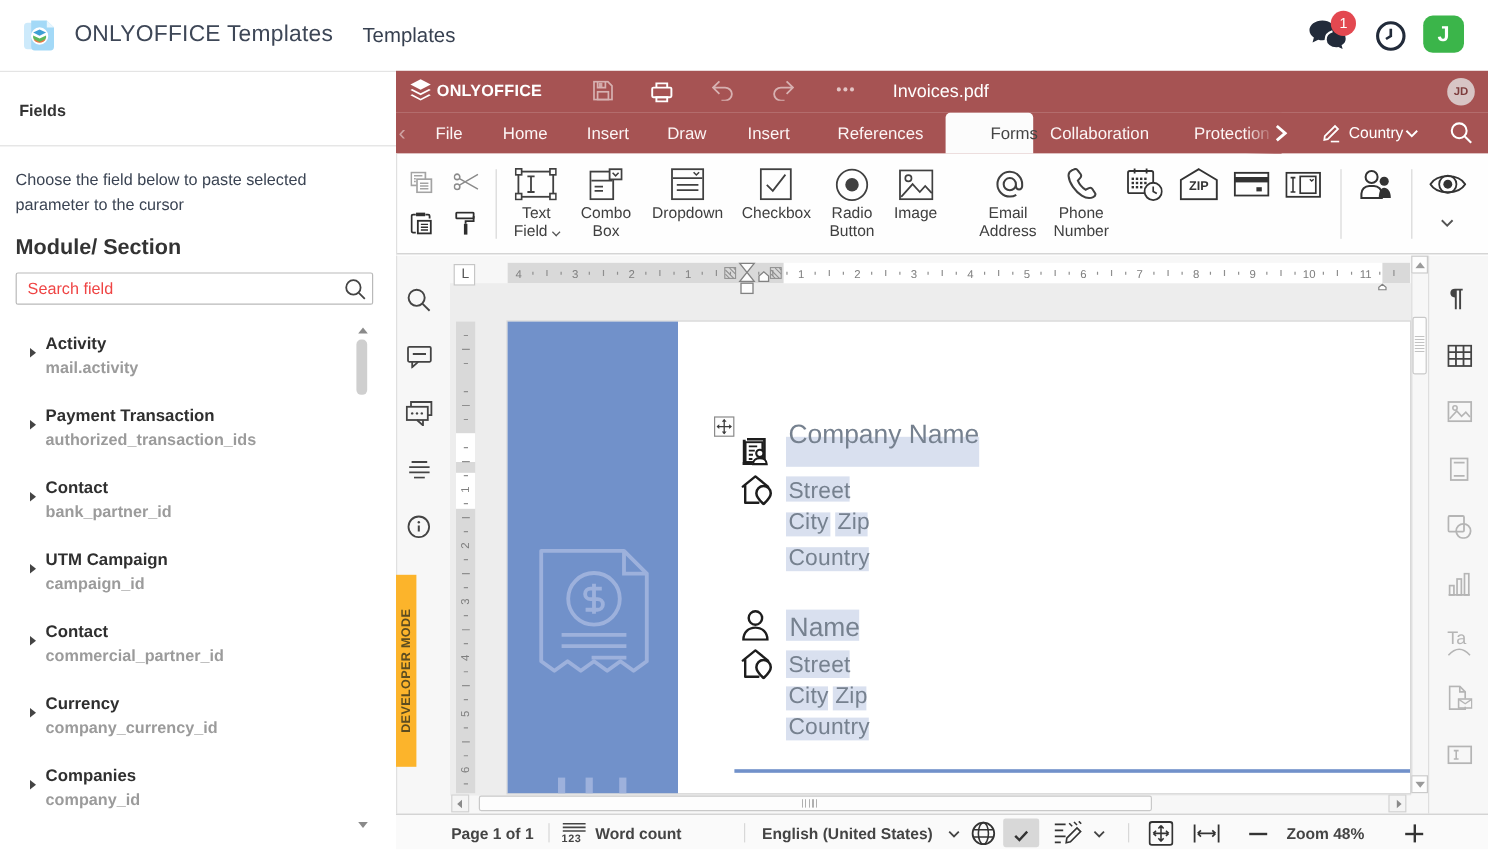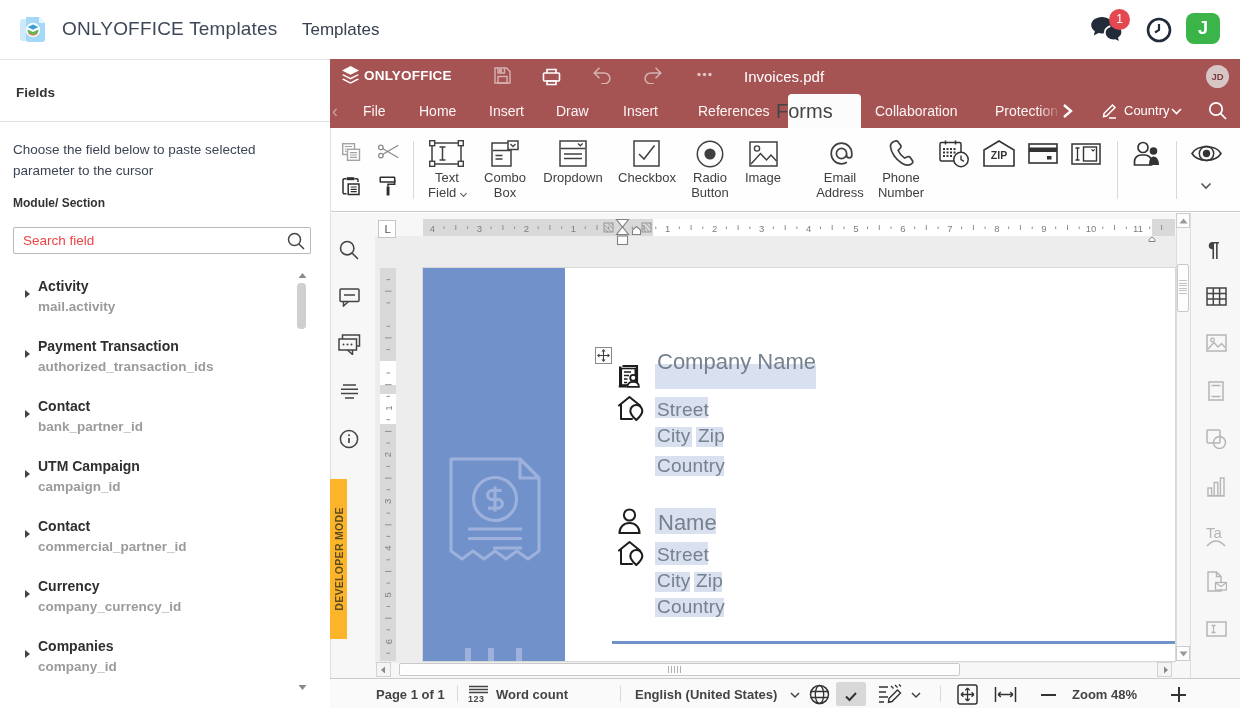--- a/index.html
+++ b/index.html
@@ -85,21 +85,21 @@
 <div class="ab" style="left:1206px;top:65px;width:23px;height:23px;border-radius:50%;background:#d8c5c5;color:#7e3d3d;font-size:9.5px;font-weight:700;text-align:center;line-height:23px">JD</div>
 
 <div class="ab" style="left:332px;top:102px;width:11px;height:18px;color:#cfa3a3;font-size:18px;line-height:18px">‹</div>
 <div class="tab" style="left:363px">File</div>
 <div class="tab" style="left:419px">Home</div>
 <div class="tab" style="left:489px">Insert</div>
 <div class="tab" style="left:556px">Draw</div>
 <div class="tab" style="left:623px">Insert</div>
 <div class="tab" style="left:698px">References</div>
 <div class="ab" style="left:788px;top:94px;width:73px;height:34px;background:#fcfcfc;border-radius:4px 4px 0 0"></div>
-<div class="ab" style="left:776px;top:94px;width:73px;height:34px;line-height:34px;text-align:left;color:#444;font-size:20px">Forms</div>
+<div class="ab" style="left:792px;top:94px;width:73px;height:34px;line-height:34px;text-align:right;color:#444;font-size:14px">Forms</div>
 <div class="tab" style="left:875px">Collaboration</div>
 <div class="tab" style="left:995px">Protection</div>
 <div class="ab" style="left:1038px;top:94px;width:30px;height:34px;background:linear-gradient(90deg,rgba(166,83,83,0),#a65353 80%)"></div>
 <svg class="ab" style="left:1062px;top:103px" width="11" height="16" viewBox="0 0 11 16">
     <path d="M2 2 l7 6 -7 6" fill="none" stroke="#fff" stroke-width="2.4"></path>
   </svg>
 <svg class="ab" style="left:1101px;top:102px" width="17" height="17" viewBox="0 0 17 17">
   <path d="M3 11.5 L11.5 3 14 5.5 5.5 14 2.6 14.6 Z" fill="none" stroke="#fff" stroke-width="1.5"></path>
   <path d="M8 16 h7" stroke="#fff" stroke-width="1.5"></path>
 </svg>
@@ -457,21 +457,21 @@
   <path d="M9 12 l5 3.5 5 -3.5" fill="none" stroke="#b5b5b5" stroke-width="1.1"></path>
 </svg>
 <svg class="ab" style="left:1206px;top:621px" width="21" height="16" viewBox="0 0 21 16">
   <rect x="1" y="1" width="19" height="14" fill="none" stroke="#b5b5b5" stroke-width="1.5"></rect>
   <path d="M5.5 4.5 h4 m-2 0 v7 m-2 0 h4" stroke="#b5b5b5" stroke-width="1.3" fill="none"></path>
 </svg>
 
 <div class="ab" style="left:16px;top:85px;font-size:13.5px;font-weight:700;color:#333">Fields</div>
 <div class="ab" style="left:0;top:121px;width:330px;height:1px;background:#e0e0e0"></div>
 <div class="ab" style="left:13px;top:139px;width:280px;font-size:13.5px;color:#3b4453;line-height:21px">Choose the field below to paste selected parameter to the cursor</div>
-<div class="ab" style="left:13px;top:196px;font-size:12px;font-weight:700;color:#333">Module/ Section</div>
+<div class="ab" style="left:13px;top:196px;font-size:18px;font-weight:700;color:#333">Module/ Section</div>
 <div class="ab" style="left:13px;top:227px;width:298px;height:27px;background:#fff;border:1px solid #b9b9b9;border-radius:2px"></div>
 <div class="ab" style="left:23px;top:233px;font-size:13.5px;color:#ef4444">Search field</div>
 <svg class="ab" style="left:287px;top:232px" width="18" height="18" viewBox="0 0 18 18">
   <circle cx="7.5" cy="7.5" r="6" fill="none" stroke="#444" stroke-width="1.5"></circle>
   <path d="M12 12 L17 17" stroke="#444" stroke-width="1.5"></path>
 </svg>
 <div class="sb-tri" style="left:25px;top:290px"></div>
 <div class="sb-title" style="left:38px;top:278px">Activity</div>
 <div class="sb-sub" style="left:38px;top:299px">mail.activity</div>
 <div class="sb-tri" style="left:25px;top:350px"></div>

